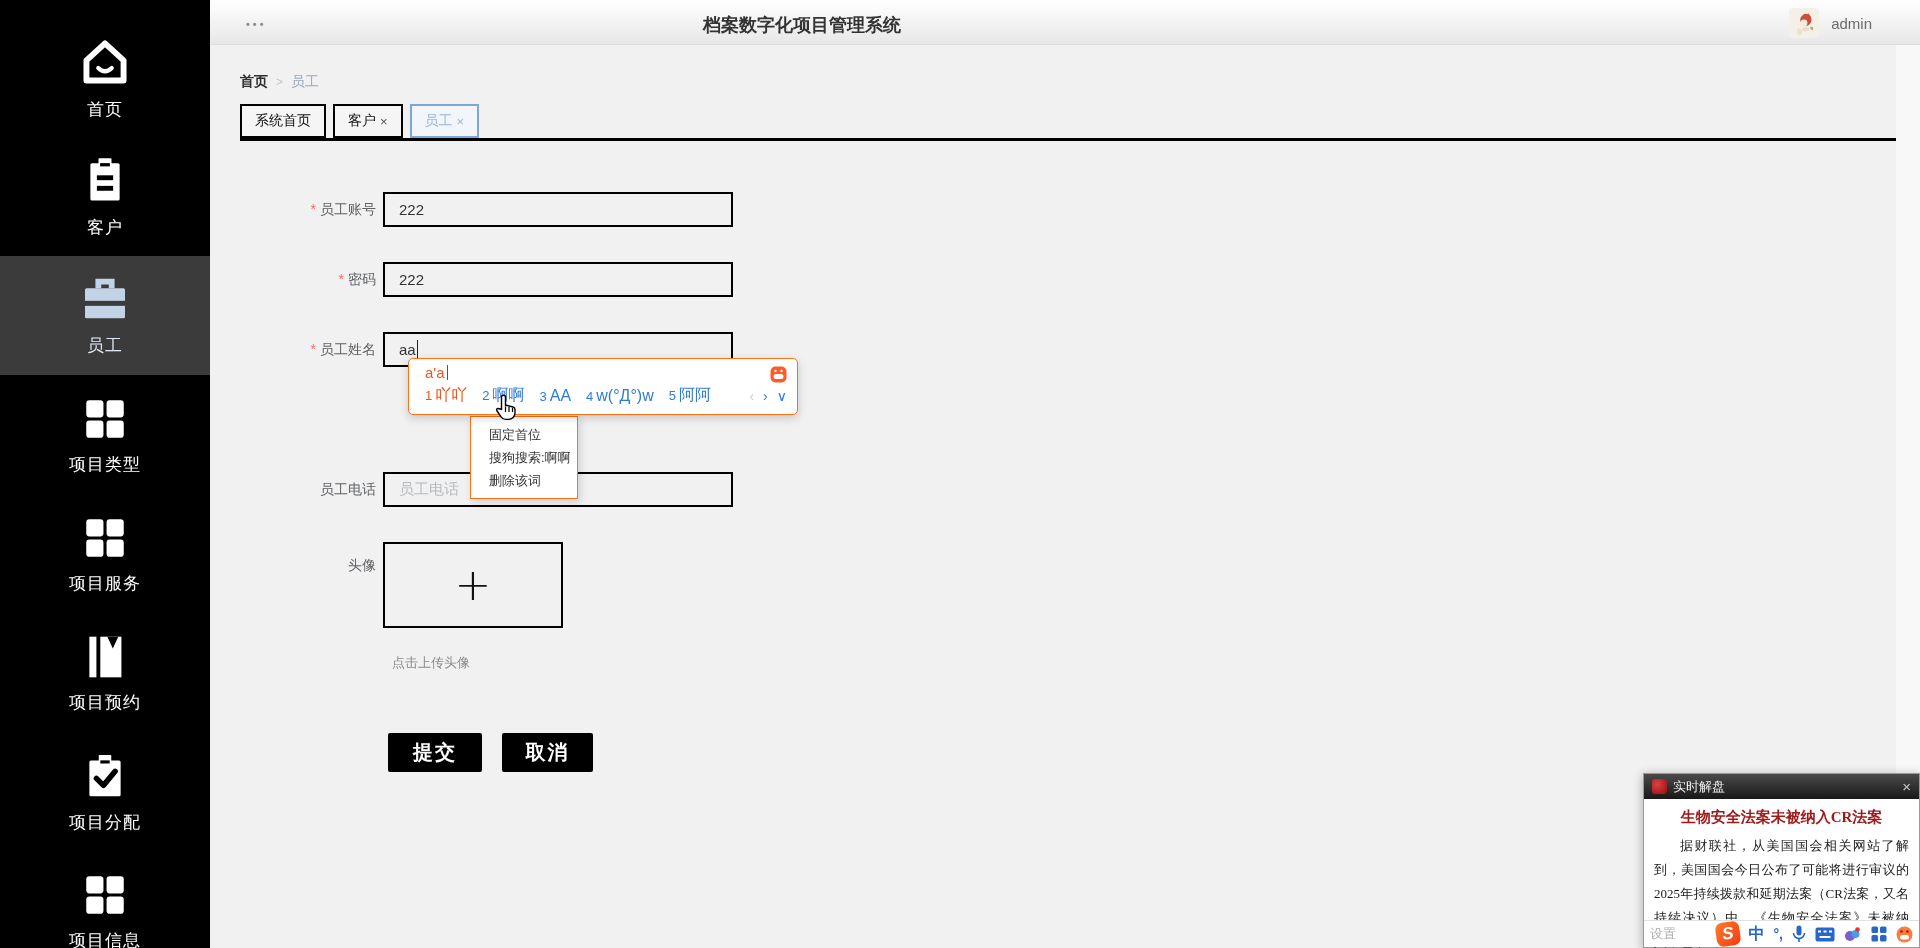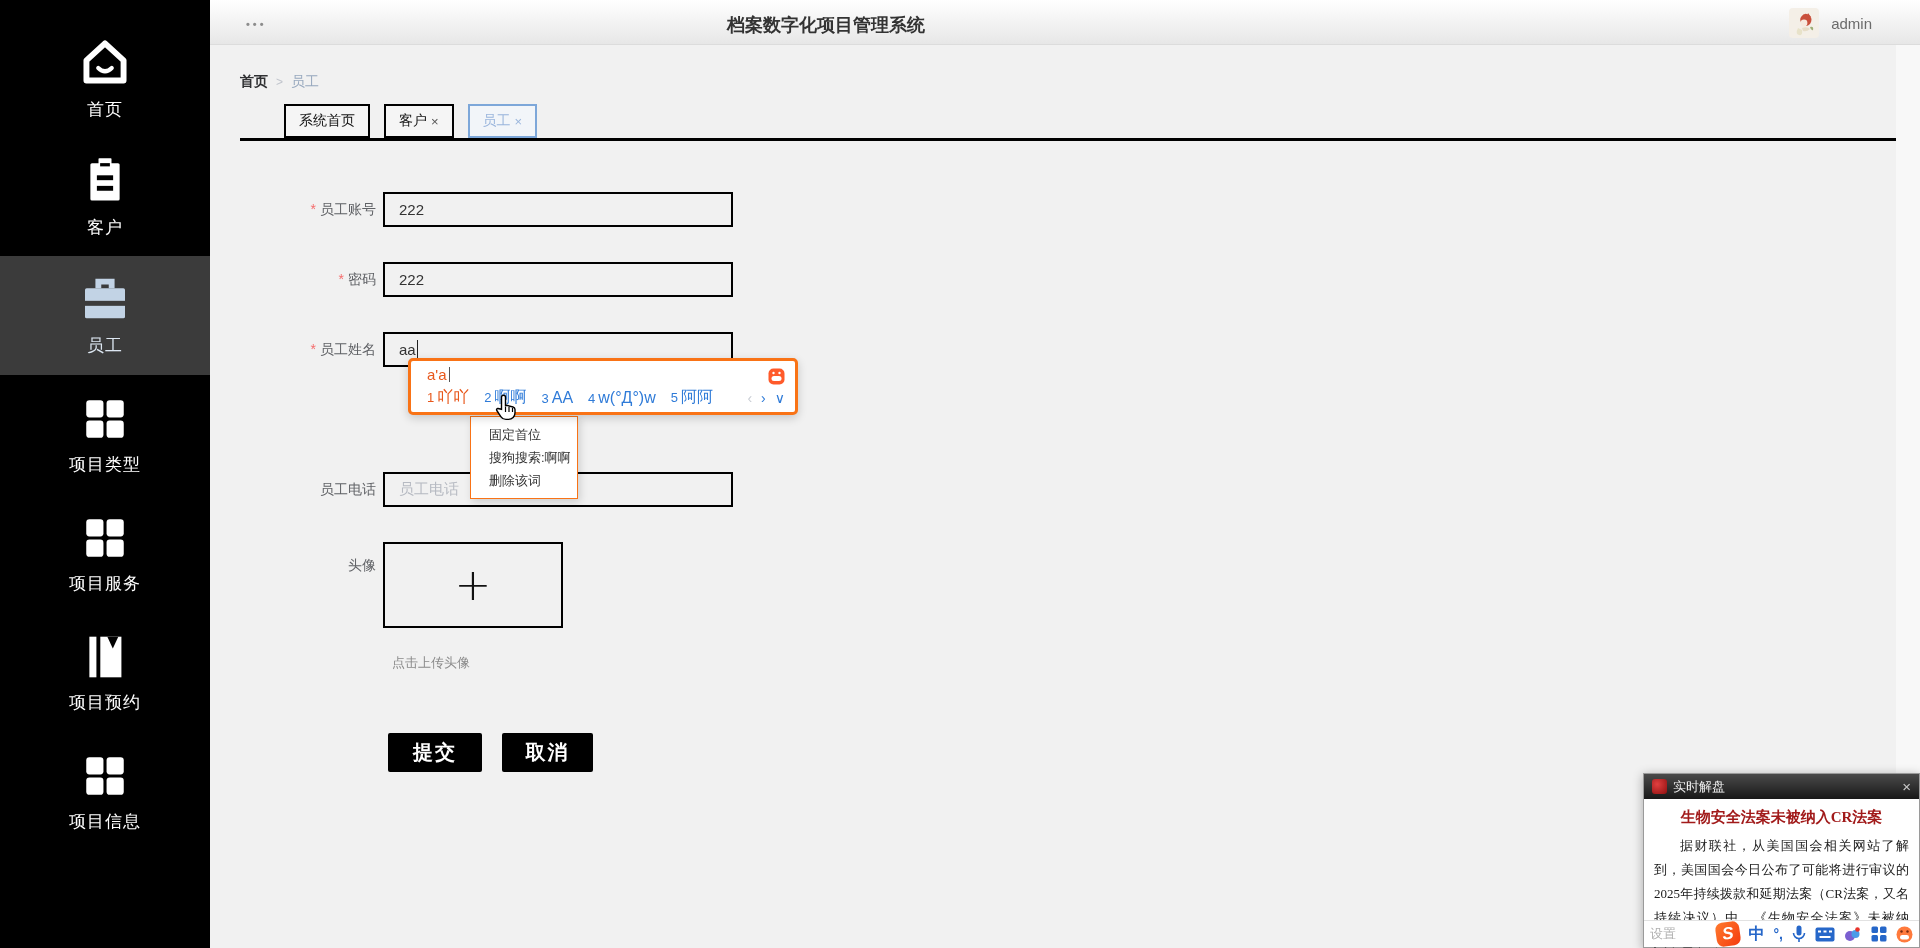--- a/index.html
+++ b/index.html
@@ -11,35 +11,35 @@
   .side-item { height:119px; display:flex; flex-direction:column; align-items:center; justify-content:center; gap:9px; cursor:pointer; }
   .side-item.active { background:#3b3b3b; }
   .side-label { color:#fff; font-size:17px; letter-spacing:1px; }
   .side-item.active .side-label { color:#dce6f1; }
   .side-item svg { display:block; }
 
   
   .header { position:absolute; left:210px; top:0; width:1710px; height:45px;
             background:linear-gradient(#ffffff, #e7e7e7); border-bottom:1px solid #dcdcdc; }
   .more-dots { position:absolute; left:36px; top:18px; color:#8c8c8c; font-size:11px; letter-spacing:3px; font-weight:bold; }
-  .app-title { position:absolute; left:592px; top:13px; transform:translateX(-50%); font-size:18px; font-weight:bold; color:#333; white-space:nowrap;margin-left:24px; }
+  .app-title { position:absolute; left:592px; top:13px; transform:translateX(-50%); font-size:18px; font-weight:bold; color:#333; white-space:nowrap; }
   .user-box { position:absolute; right:48px; top:8px; display:flex; align-items:center; gap:12px; cursor:pointer; }
   .avatar { width:30px; height:30px; border-radius:4px; overflow:hidden; }
   .user-name { color:#6b6b6b; font-size:15px; }
 
   
   .content { position:absolute; left:210px; top:45px; width:1710px; height:903px; background:#f1f1f1; }
   .scroll-strip { position:absolute; right:0; top:0; width:24px; height:903px; background:#f8f8f8; }
 
   .breadcrumb { position:absolute; left:30px; top:28px; font-size:14px; display:flex; gap:8px; align-items:center; }
   .bc-home { color:#303133; font-weight:bold; cursor:pointer; }
   .bc-sep { color:#c0c4cc; font-size:12px; }
   .bc-cur { color:#97a8be; }
 
-  .tabbar { position:absolute; left:30px; top:59px; display:flex; gap:14px;margin-left:44px; }
+  .tabbar { position:absolute; left:30px; top:59px; display:flex; gap:7px; }
   .tab { height:34px; padding:0 13px; background:#f5f5f5; border:2px solid #000; display:flex; align-items:center; gap:4px;
          font-size:14px; color:#111; cursor:pointer; white-space:nowrap; }
   .tab .tab-x { font-size:13px; color:#555; }
   .tab.active { border-color:#7da7d9; color:#9ab5dc; background:#f2f5f9; }
   .tab.active .tab-x { color:#9ab5dc; }
   .tab-underline { position:absolute; left:30px; top:93px; width:1656px; height:3px; background:#000; }
 
   
   .frow { position:absolute; left:23px; display:flex; align-items:center; }
   .flabel { width:150px; text-align:right; font-size:14px; color:#606266; padding-right:7px; white-space:nowrap; }
@@ -55,21 +55,21 @@
   .row-avatar { align-items:flex-start; }
   .row-avatar .flabel { padding-top:15px; }
 
   .btn { position:absolute; height:39px; background:#000; color:#fff; font-size:20px; font-weight:bold;
          display:flex; align-items:center; justify-content:center; letter-spacing:2px; border-radius:2px; cursor:pointer; }
   .btn-submit { left:178px; top:688px; width:94px; }
   .btn-cancel { left:292px; top:688px; width:91px; }
 
   
   .ime-pop { position:absolute; left:408px; top:358px; width:390px; height:57px; background:#fff;
-             border:3px solid #f97316; border-radius:5px; box-shadow:0 3px 10px rgba(0,0,0,.18); z-index:30; padding:5px 10px 0 16px; }
+             border:1px solid #f97316; border-radius:5px; box-shadow:0 3px 10px rgba(0,0,0,.18); z-index:30; padding:5px 10px 0 16px; }
   .ime-comp { font-size:15px; color:#e8581c; display:flex; align-items:center; }
   .ime-comp .caret { height:15px; background:#555; margin-left:2px; }
   .ime-emoji { position:absolute; right:10px; top:7px; }
   .ime-cands { display:flex; align-items:center; gap:15px; margin-top:4px; font-size:16px; }
   .cand { display:flex; gap:3px; align-items:baseline; cursor:pointer; color:#2f7bd8; white-space:nowrap; }
   .cand .cnum { font-size:13px; }
   .cand-1 { color:#e8581c; }
   .ime-nav { margin-left:auto; display:flex; gap:9px; align-items:center; font-size:14px; }
   .nav-prev { color:#c9cdd4; }
   .nav-next, .nav-exp { color:#2f7bd8; }
@@ -157,20 +157,29 @@
 
   <div class="side-item">
     <svg width="50" height="50" viewBox="0 0 64 64">
       <rect x="12" y="6" width="9" height="52" fill="#fff"></rect>
       <rect x="26" y="6" width="27" height="52" fill="#fff"></rect>
       <polygon points="35,6 49,6 42,21" fill="#000"></polygon>
     </svg>
     <div class="side-label">项目预约</div>
   </div>
 
+  <div class="side-item">
+    <svg width="50" height="52" viewBox="0 0 64 64">
+      <rect x="12" y="12" width="40" height="46" rx="2" fill="#fff"></rect>
+      <rect x="24" y="5" width="16" height="11" rx="1" fill="#fff"></rect>
+      <rect x="26" y="12" width="12" height="4" fill="#000"></rect>
+      <path d="M21 35 L30 44 L45 26" fill="none" stroke="#000" stroke-width="7" stroke-linecap="round" stroke-linejoin="round"></path>
+    </svg>
+    <div class="side-label">项目分配</div>
+  </div>
 
   <div class="side-item">
     <svg width="50" height="50" viewBox="0 0 64 64">
       <rect x="8" y="8" width="22" height="22" rx="4" fill="#fff"></rect>
         <rect x="34" y="8" width="22" height="22" rx="4" fill="#fff"></rect>
       <rect x="8" y="34" width="22" height="22" rx="4" fill="#fff"></rect>
         <rect x="34" y="34" width="22" height="22" rx="4" fill="#fff"></rect>
     </svg>
     <div class="side-label">项目信息</div>
   </div>

